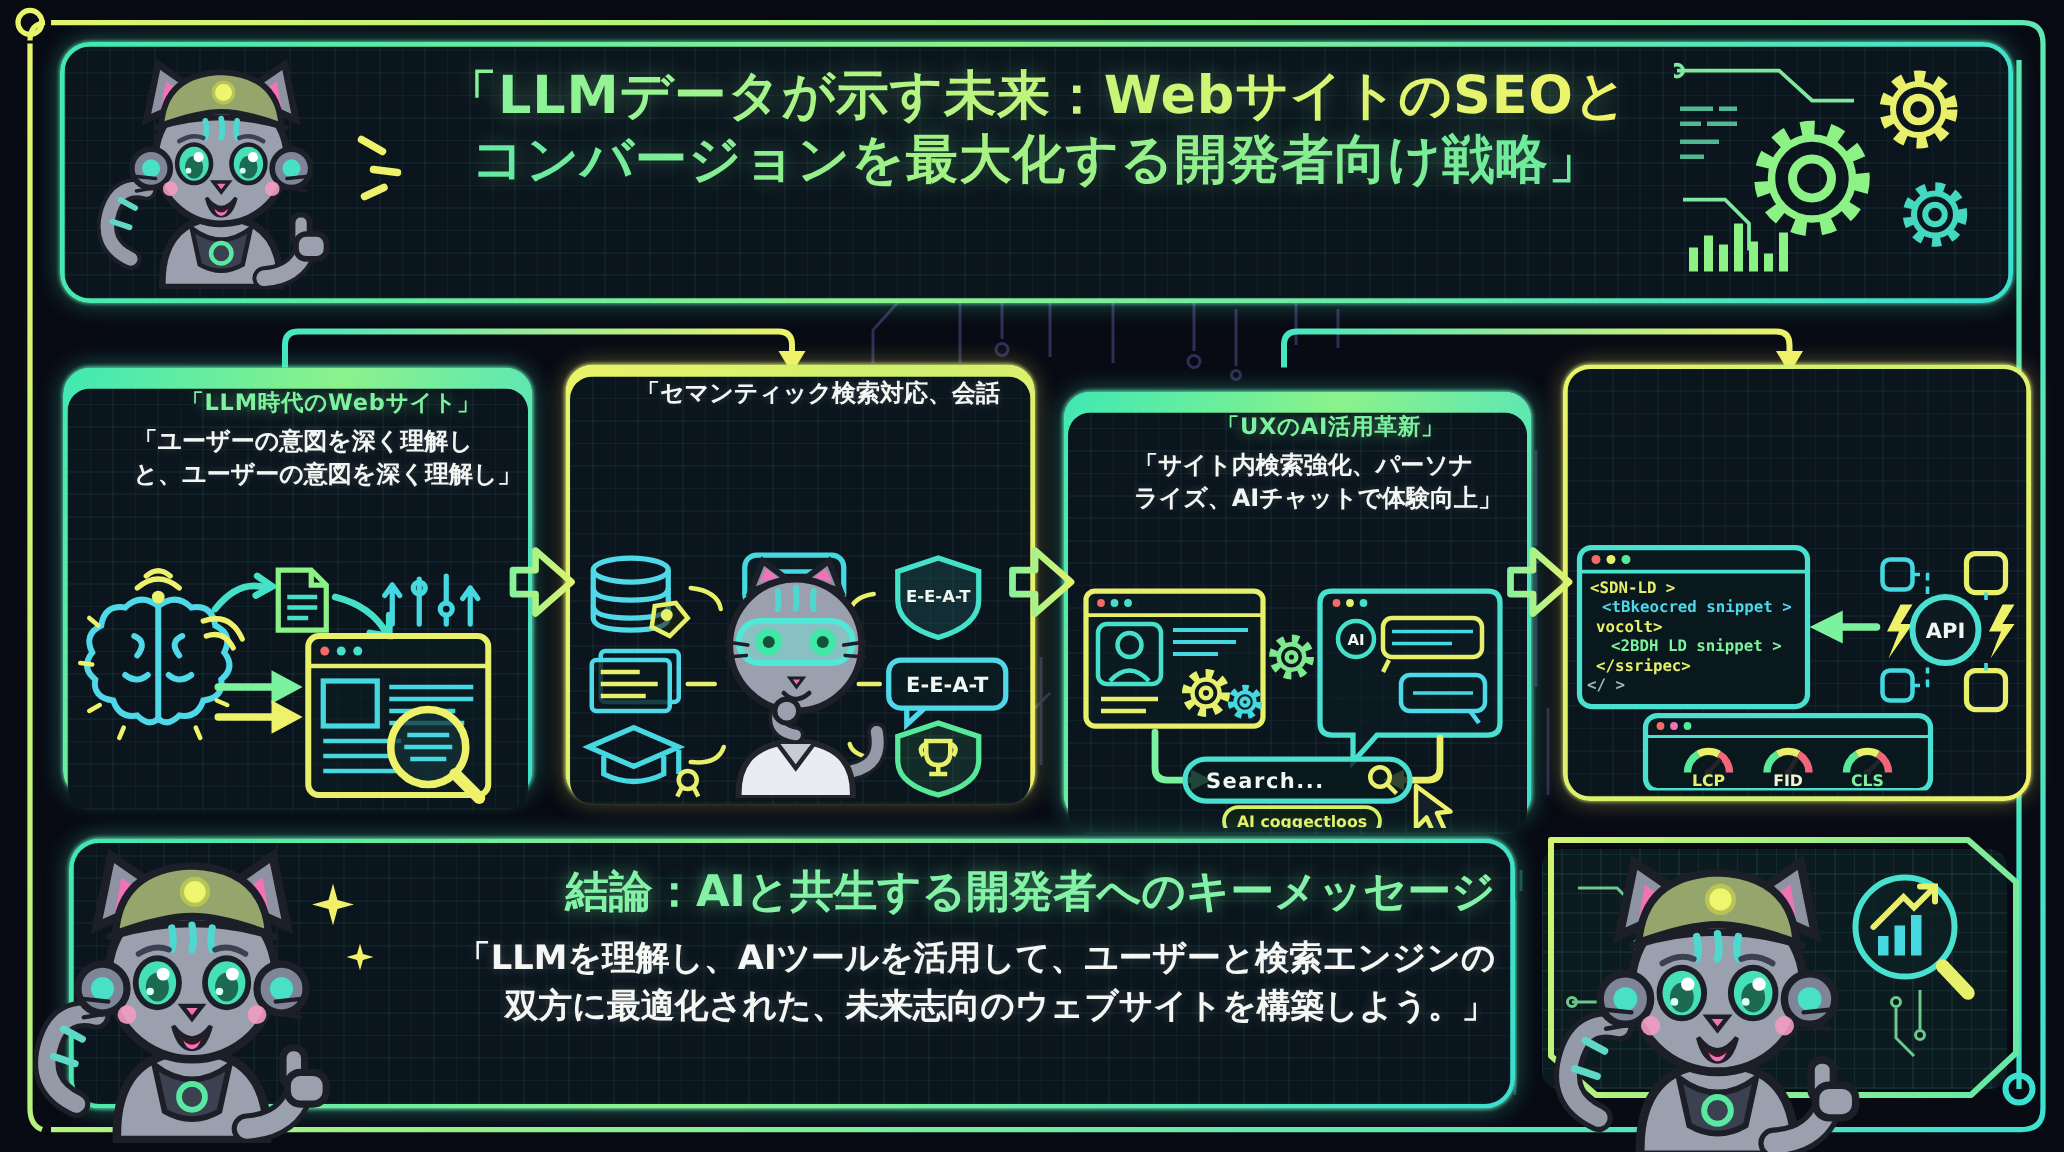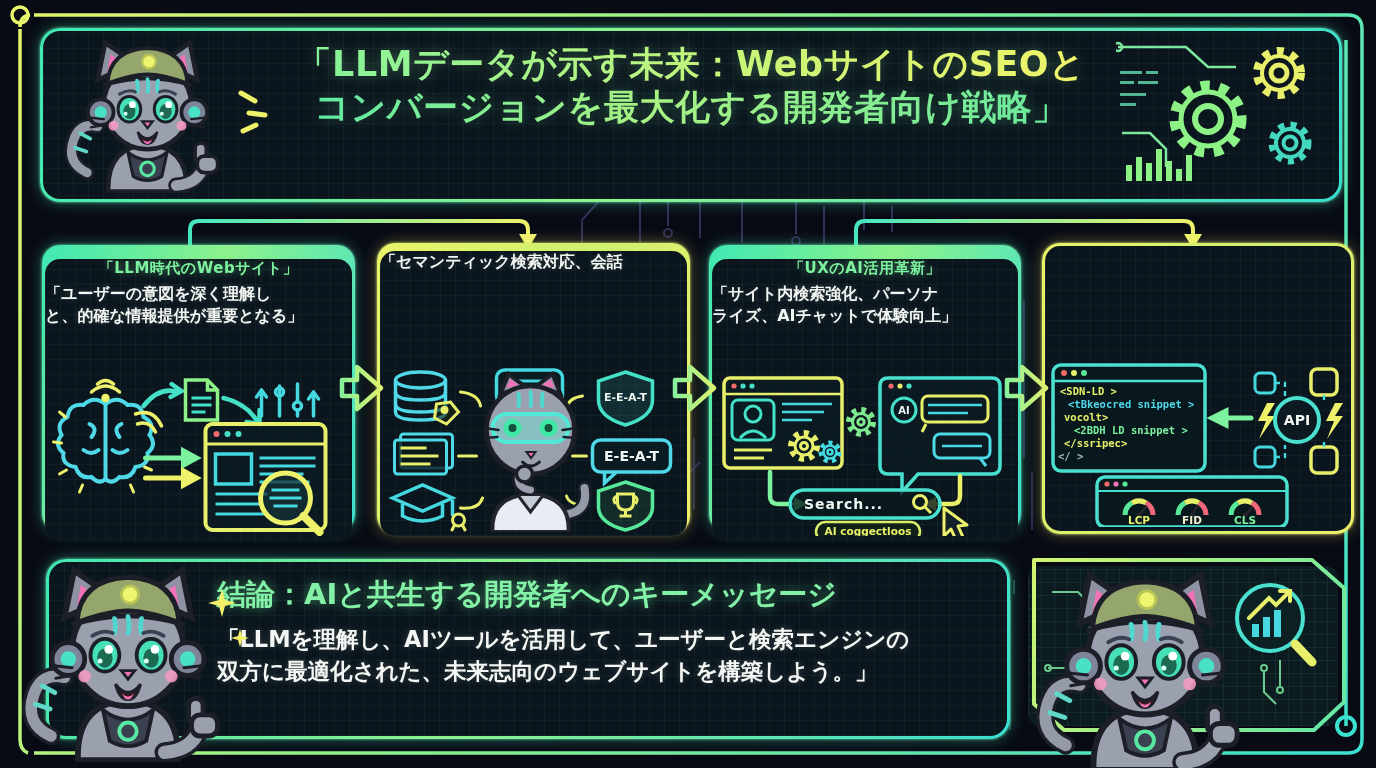--- a/index.html
+++ b/index.html
@@ -6,21 +6,21 @@
   #stage{position:relative;width:1376px;height:768px;overflow:hidden;
          background:#080a14;font-family:"DejaVu Sans","Liberation Sans",sans-serif;}
   svg{display:block}
   .abs{position:absolute;}
   
   .nb{position:absolute;border-radius:20px;padding:3px;}
   .nb .inner{position:relative;width:100%;height:100%;border-radius:17px;box-sizing:border-box;
      background:
        repeating-linear-gradient(0deg,rgba(110,245,205,.05) 0 1px,transparent 1px 15px),
        repeating-linear-gradient(90deg,rgba(110,245,205,.05) 0 1px,transparent 1px 15px),
-       #0b151d;}
+       #0b151d; padding-left: 44px;}
   .nb.teal{background:linear-gradient(110deg,#3fe8b4,#8df28c 45%,#3adfd0);
            box-shadow:0 0 16px rgba(70,235,180,.40),0 0 3px rgba(120,255,200,.9);}
   .nb.yellow{background:linear-gradient(110deg,#e9f468,#cdf06e 55%,#f2ef6a);
            box-shadow:0 0 16px rgba(238,242,106,.35),0 0 3px rgba(240,245,130,.9);}
   .bx-title{margin-top:11px;text-align:center;font-size:15px;font-weight:700;letter-spacing:.5px;}
   .t-green{color:#7df29e;text-shadow:0 0 10px rgba(125,242,158,.45);}
   .t-yellow{color:#eef26a;text-shadow:0 0 10px rgba(238,242,106,.45);}
   .bx-body{margin-top:5px;font-size:16px;font-weight:700;color:#f3f7f4;
            line-height:1.38;text-shadow:0 0 6px rgba(255,255,255,.18);}
   .scene{position:absolute;left:0;right:0;bottom:4px;}
@@ -214,21 +214,21 @@
       <path d="M856 245 V230 Q856 221 865 221 H1184 Q1193 221 1193 230 V234"></path>
     </g>
     <path d="M1184 234 H1202 L1193 249 Z" fill="#eef26a"></path>
   </svg>
 
   <div class="nb teal" style="left:42px;top:245px;width:307px;height:281px;border-radius:18px;">
     <div class="inner" style="border-radius:15px;">
       <div class="bx-title t-green">「LLM時代のWebサイト」</div>
       <div class="bx-body">
         <div>「ユーザーの意図を深く理解し</div>
-        <div>と、的確な情報提供が重要となる」</div>
+        <div>と、ユーザーの意図を深く理解し」</div>
       </div>
       <svg class="scene" width="301" height="160" viewBox="0 0 300 160">
         <g stroke="#4fd8e8" fill="none" stroke-width="4" stroke-linecap="round">
           <path d="M60 28 q-12 -9 -22 1 q-14 -2 -16 12 q-12 6 -6 18 q-8 10 2 18 q-2 12 12 14 q4 12 16 10 q8 8 14 2"></path>
           <path d="M60 28 q12 -9 22 1 q14 -2 16 12 q12 6 6 18 q8 10 -2 18 q2 12 -12 14 q-4 12 -16 10 q-8 8 -14 2"></path>
           <path d="M60 26 V104"></path>
           <path d="M44 48 q9 4 2 13 M76 48 q-9 4 -2 13 M38 74 q8 6 15 0 M82 74 q-8 6 -15 0"></path>
         </g>
         <g stroke="#eef26a" stroke-width="3" stroke-linecap="round">
           <path d="M14 36 l6 5 M8 66 l8 1 M14 98 l7 -4 M34 116 l3 -7 M88 116 l-3 -7 M106 94 l-7 -3"></path>
@@ -380,21 +380,21 @@
           <path d="M142 94 q8 8 17 0" fill="none" stroke="#1d1f28" stroke-width="3"></path>
           <path d="M150 122 q-14 -2 -12 -14" fill="none" stroke="#1d1f28" stroke-width="12"></path>
           <path d="M150 122 q-14 -2 -12 -14" fill="none" stroke="#9aa0ae" stroke-width="7"></path>
           <circle cx="144" cy="106" r="8" fill="#9aa0ae" stroke="#1d1f28" stroke-width="3.5"></circle>
           <path d="M104 60 l14 2 M104 70 l13 -1 M196 60 l-14 2 M196 70 l-13 -1" stroke="#1d1f28" stroke-width="2.5"></path>
         </g>
       </svg>
     </div>
   </div>
 
-  <div class="nb teal" style="left:709px;top:245px;width:306px;height:281px;border-radius:18px;">
+  <div class="nb teal" style="left:709px;top:261px;width:306px;height:281px;border-radius:18px;">
     <div class="inner" style="border-radius:15px;">
       <div class="bx-title t-green">「UXのAI活用革新」</div>
       <div class="bx-body">
         <div>「サイト内検索強化、パーソナ</div>
         <div>ライズ、AIチャットで体験向上」</div>
       </div>
       <svg class="scene" width="300" height="160" viewBox="0 0 300 160">
         <g>
           <rect x="12" y="2" width="118" height="90" rx="6" fill="rgba(10,30,35,.6)" stroke="#e8ef6a" stroke-width="3.5"></rect>
           <path d="M12 18 H130" stroke="#e8ef6a" stroke-width="2.5"></path>
@@ -550,21 +550,21 @@
   </svg>
   <svg class="abs" style="left:670px;top:362px" width="48" height="52" viewBox="0 0 48 52">
     <path d="M5 18 H20 V5 L44 26 L20 47 V34 H5 Z" fill="none" stroke="url(#ag1)" stroke-width="4.5" stroke-linejoin="round"></path>
   </svg>
   <svg class="abs" style="left:1002px;top:362px" width="48" height="52" viewBox="0 0 48 52">
     <path d="M5 18 H20 V5 L44 26 L20 47 V34 H5 Z" fill="none" stroke="url(#ag1)" stroke-width="4.5" stroke-linejoin="round"></path>
   </svg>
 
   <div class="nb teal" style="left:46px;top:559px;width:958px;height:174px;">
     <div class="inner">
-      <div class="abs" style="left:168px;right:10px;top:13px;text-align:left">
+      <div class="abs" style="left:168px;right:10px;top:13px;text-align:right">
         <div class="cl-title">結論：AIと共生する開発者へのキーメッセージ</div>
         <div class="cl-body">
           <div>「LLMを理解し、AIツールを活用して、ユーザーと検索エンジンの</div>
           <div>双方に最適化された、未来志向のウェブサイトを構築しよう。」</div>
         </div>
       </div>
     </div>
   </div>
   <svg class="abs" style="left:200px;top:585px;z-index:6" width="60" height="80" viewBox="0 0 60 80">
     <path d="M22 4 L25 15 L36 18 L25 21 L22 32 L19 21 L8 18 L19 15 Z" fill="#f2ef6a"></path>

